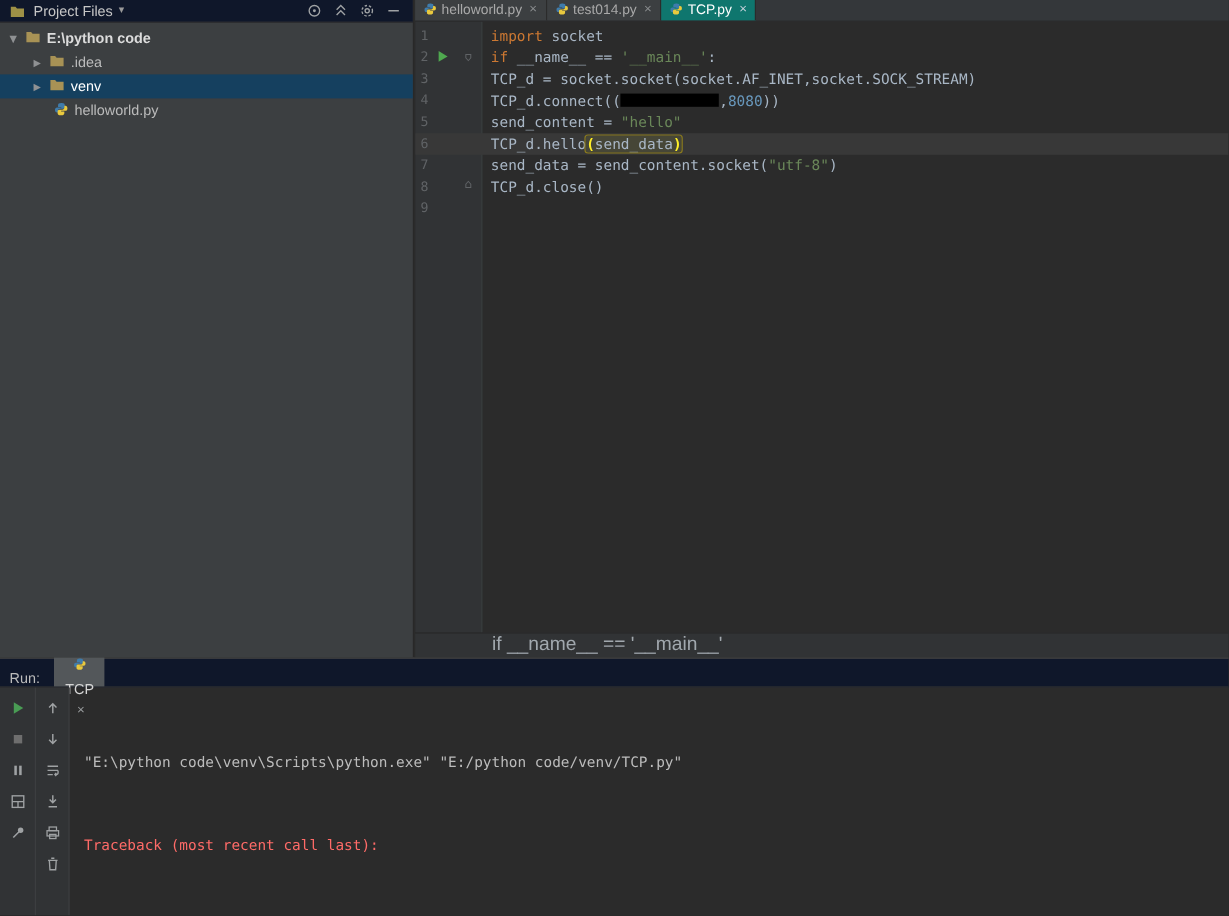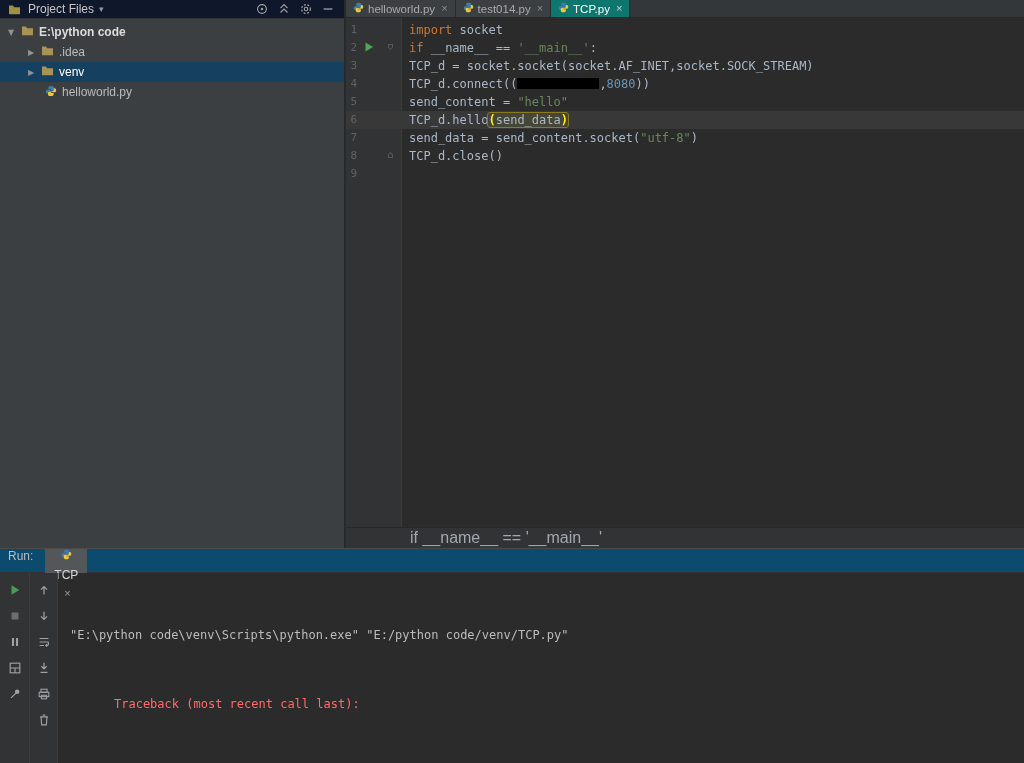--- a/index.html
+++ b/index.html
@@ -46,32 +46,32 @@
   .str{color:#6a8759;margin-top:16px;}
   .num{color:#6897bb;}
   .paren{color:#ffef28;font-weight:bold;}
   .match-box{outline:1px solid #8a7a1e;background:rgba(255,255,40,0.07);border-radius:2px;}
   .redaction{display:inline-block;width:82px;height:11px;background:#000;vertical-align:-1px;}
 
   .breadcrumb{height:21px;background:#313335;border-top:1px solid #282828;display:flex;align-items:center;padding-left:64px;font-size:16px;color:#a1a8ae;}
 
   
   .run-panel{position:absolute;left:0;top:548px;width:1024px;height:215px;background:#2b2b2b;border-top:1px solid #4a4a4a;}
-  .run-header{height:24px;background:#0c4a6e;border-bottom:1px solid #323232;display:flex;align-items:flex-start;}
+  .run-header{height:24px;background:#0f172a;border-bottom:1px solid #323232;display:flex;align-items:flex-end;}
   .run-label{color:#bbbbbb;font-size:12px;padding:0 12px 0 8px;}
   .run-tab{display:flex;align-items:center;gap:5px;background:#53575a;height:24px;padding:0 9px;color:#d6d6d6;font-size:12px;cursor:pointer;flex-direction:column;}
   .run-tab .close{color:#9b9ea0;font-size:11px;margin-left:2px;}
   .run-body{position:relative;height:190px;}
   .tool-col{position:absolute;top:0;bottom:0;background:#313335;border-right:1px solid #3c3e40;display:flex;flex-direction:column;align-items:center;padding-top:8px;gap:9px;}
   .tool-col.col1{left:0;width:30px;}
   .tool-col.col2{left:30px;width:28px;}
   .console{position:absolute;left:58px;top:0;right:0;bottom:0;font-family:"DejaVu Sans Mono",monospace;font-size:12px;line-height:23px;padding:5px 0 0 12px;white-space:pre;color:#bcbcbc;}
   .cline{height:23px;}
   .out{color:#bcbcbc;}
-  .err{color:#ff6b68;margin-left:44px;}
+  .err{color:#ff6b68;}
 </style>
 </head>
 <body>
 
 <div id="app">
 
   <aside class="project-panel">
     <div class="panel-header">
       <span class="icon-btn">
         <svg width="13" height="11" viewBox="0 0 16 14">

